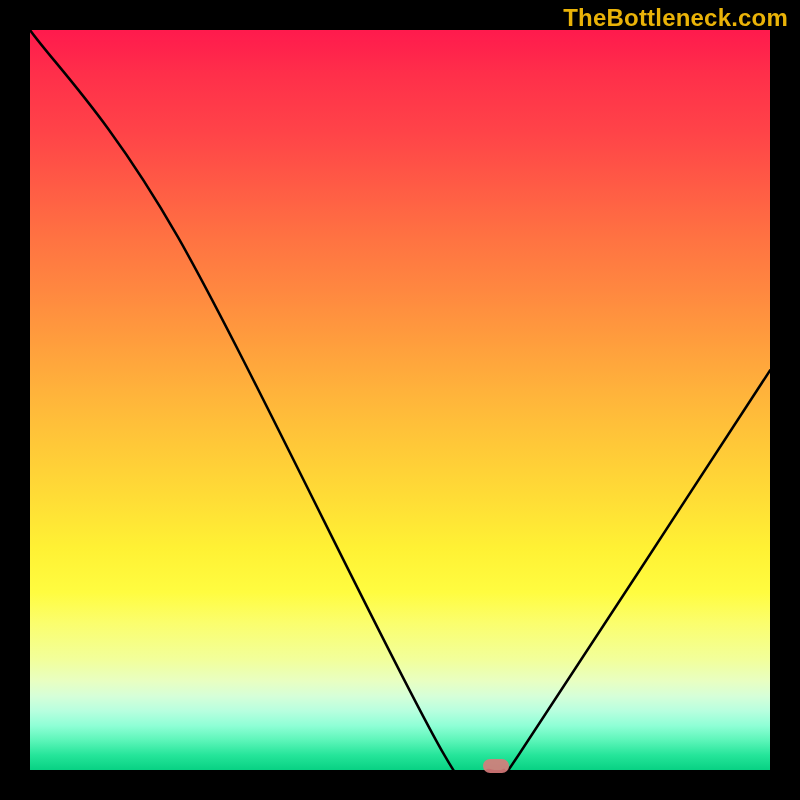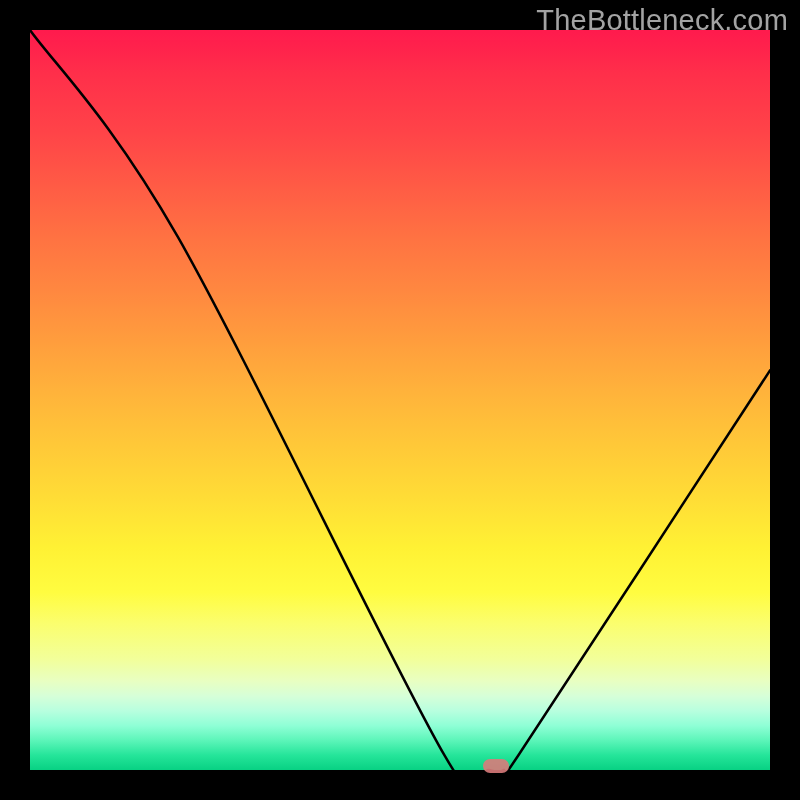--- a/index.html
+++ b/index.html
@@ -8,23 +8,23 @@
     height: 800px;
     background: #000;
     position: relative;
     font-family: Arial, Helvetica, sans-serif;
     overflow: hidden;
   }
   .watermark {
     position: absolute;
     top: 4px;
     right: 12px;
-    font-size: 29px;
-    font-weight: 400;
-    color: #a3a3a3;
+    font-size: 24px;
+    font-weight: 700;
+    color: #eab308;
     letter-spacing: 0.2px;
     z-index: 10;
   }
   .plot-area {
     position: absolute;
     left: 30px;
     top: 30px;
     width: 740px;
     height: 740px;
     background: linear-gradient(

